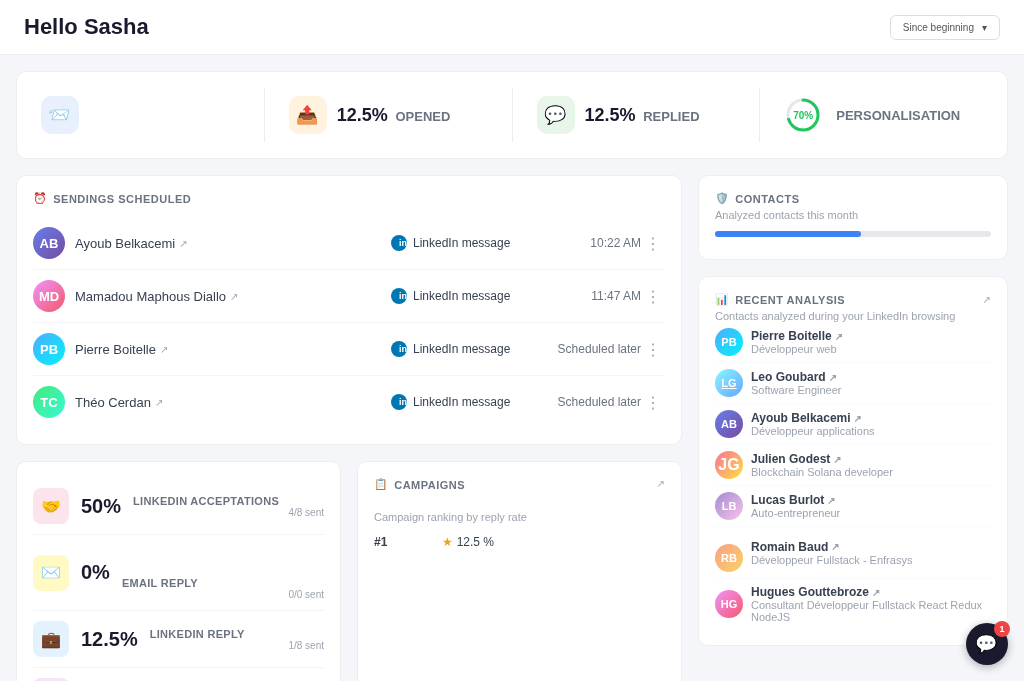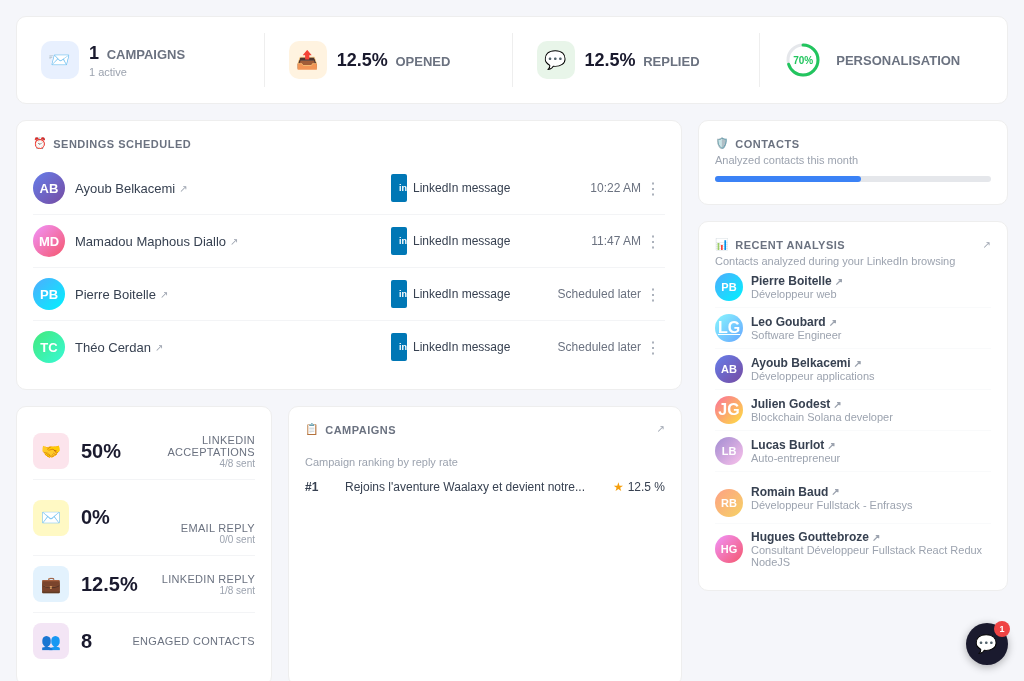--- a/index.html
+++ b/index.html
@@ -36,36 +36,36 @@
 
     .card { background: #fff; border-radius: 10px; border: 1px solid #eee; padding: 16px; }
 
     
     .section-title { font-size: 11px; font-weight: 700; color: #6b7280; letter-spacing: 0.5px; text-transform: uppercase; margin-bottom: 12px; display: flex; align-items: center; gap: 6px; }
     .sending-row { display: flex; align-items: center; padding: 10px 0; border-bottom: 1px solid #f3f4f6; }
     .sending-row:last-child { border-bottom: none; }
     .avatar { width: 32px; height: 32px; border-radius: 50%; background: #ddd; display: flex; align-items: center; justify-content: center; font-size: 13px; font-weight: 600; color: #fff; flex-shrink: 0; overflow: hidden; }
     .sending-name { flex: 1; font-size: 13px; font-weight: 500; color: #374151; margin-left: 10px; display: flex; align-items: center; gap: 4px; }
     .sending-channel { display: flex; align-items: center; gap: 6px; color: #374151; font-size: 12px; min-width: 140px; }
-    .li-icon { width: 16px; height: 28px; background: #0077b5; border-radius: 2px; display: flex; align-items: center; justify-content: center; color: #fff; font-size: 9px; font-weight: 700; padding-left: 8px; }
+    .li-icon { width: 16px; height: 16px; background: #0077b5; border-radius: 8px; display: flex; align-items: center; justify-content: center; color: #fff; font-size: 9px; font-weight: 700; padding-left: 8px; }
     .sending-time { min-width: 110px; font-size: 12px; color: #6b7280; text-align: right; }
     .more-btn { width: 24px; height: 24px; display: flex; align-items: center; justify-content: center; color: #9ca3af; cursor: pointer; font-size: 16px; }
 
     
     .metrics-row { display: grid; grid-template-columns: 1fr 1fr; gap: 16px; }
     .metric-card { background: #fff; border-radius: 10px; border: 1px solid #eee; padding: 16px; }
     .metric-item { display: flex; align-items: center; gap: 12px; padding: 10px 0; border-bottom: 1px solid #f3f4f6; }
     .metric-item:last-child { border-bottom: none; }
     .metric-icon { width: 36px; height: 36px; border-radius: 8px; display: flex; align-items: center; justify-content: center; font-size: 16px; flex-shrink: 0; }
     .metric-icon.pink { background: #fce4ec; }
     .metric-icon.yellow { background: #fff9c4; }
     .metric-icon.blue { background: #e3f2fd; }
     .metric-icon.purple { background: #f3e5f5; }
     .metric-value { font-size: 20px; font-weight: 700; color: #1a1a2e; }
-    .metric-label { font-size: 11px; font-weight: 400; color: #6b7280; letter-spacing: 0.3px; text-align: right; flex: 1; }
+    .metric-label { font-size: 11px; font-weight: 700; color: #6b7280; letter-spacing: 0.3px; text-align: left; flex: 1; }
     .metric-sub { font-size: 10px; color: #9ca3af; text-align: right; }
 
     
     .campaign-card { background: #fff; border-radius: 10px; border: 1px solid #eee; padding: 16px; }
     .campaign-header { display: flex; justify-content: space-between; align-items: flex-start; margin-bottom: 8px; }
     .campaign-sub { font-size: 11px; color: #9ca3af; margin-bottom: 12px; }
     .campaign-cols { display: flex; font-size: 10px; font-weight: 700; color: #9ca3af; letter-spacing: 0.5px; text-transform: uppercase; padding-bottom: 6px; }
     .campaign-cols .col-rank { flex: 0 0 40px; }
     .campaign-cols .col-name { flex: 1; }
     .campaign-cols .col-rate { flex: 0 0 80px; text-align: right; }
@@ -104,29 +104,31 @@
     .av-5 { background: linear-gradient(135deg, #fa709a, #fee140); }
     .av-6 { background: linear-gradient(135deg, #a18cd1, #fbc2eb); }
     .av-7 { background: linear-gradient(135deg, #fda085, #f6d365); margin-top: 11px; }
     .av-8 { background: linear-gradient(135deg, #89f7fe, #66a6ff); }
   </style>
 </head>
 <body>
 
 <div class="page">
 
+  <div class="header">
+    <h1 class="header-title">Hello Sasha</h1>
+    <div class="date-dropdown">
+      <span>Since beginning</span>
+      <span>▾</span>
+    </div>
+  </div>
 
   <div class="stats-bar">
     <div class="stat-item">
       <div class="stat-icon blue">📨</div>
-      <div class="stat-info">
-        <span class="stat-value">1</span>
-        <span class="stat-label">CAMPAIGNS</span>
-        <span class="stat-sub">1 active</span>
-      </div>
     </div>
     <div class="stat-item">
       <div class="stat-icon orange">📤</div>
       <div class="stat-info">
         <span class="stat-value">12.5%</span>
         <span class="stat-label">OPENED</span>
       </div>
     </div>
     <div class="stat-item">
       <div class="stat-icon green">💬</div>
@@ -251,21 +253,20 @@
             <div class="section-title">
               <span>📋</span>
               <span>CAMPAIGNS</span>
             </div>
             <span class="ext-link">↗</span>
           </div>
           <div class="campaign-sub">Campaign ranking by reply rate</div>
           <div id="campaigns-list">
               <div class="campaign-row">
     <span class="rank-badge">#1</span>
-    <span class="camp-name">Rejoins l'aventure Waalaxy et devient notre...</span>
     <span class="camp-rate">
       <span class="star">★</span> 12.5 %
     </span>
   </div>
             </div>
         </div>
       </div>
     </div>
 
     <div class="right-panel">
@@ -296,21 +297,21 @@
             <div class="contact-row">
     <div class="avatar av-3" style="width:28px;height:28px;font-size:11px;">PB</div>
     <div class="contact-info">
       <div class="contact-name">
         Pierre Boitelle <span class="ext-link">↗</span>
       </div>
       <div class="contact-title">Développeur web</div>
     </div>
   </div>
             <div class="contact-row">
-    <div class="avatar av-8" style="width:28px;height:28px;font-size:16px;text-decoration:underline;">LG</div>
+    <div class="avatar av-8" style="width:28px;height:28px;font-size:11px;text-decoration:underline;">LG</div>
     <div class="contact-info">
       <div class="contact-name">
         Leo Goubard <span class="ext-link">↗</span>
       </div>
       <div class="contact-title">Software Engineer</div>
     </div>
   </div>
             <div class="contact-row">
     <div class="avatar av-1" style="width:28px;height:28px;font-size:11px;">AB</div>
     <div class="contact-info">

